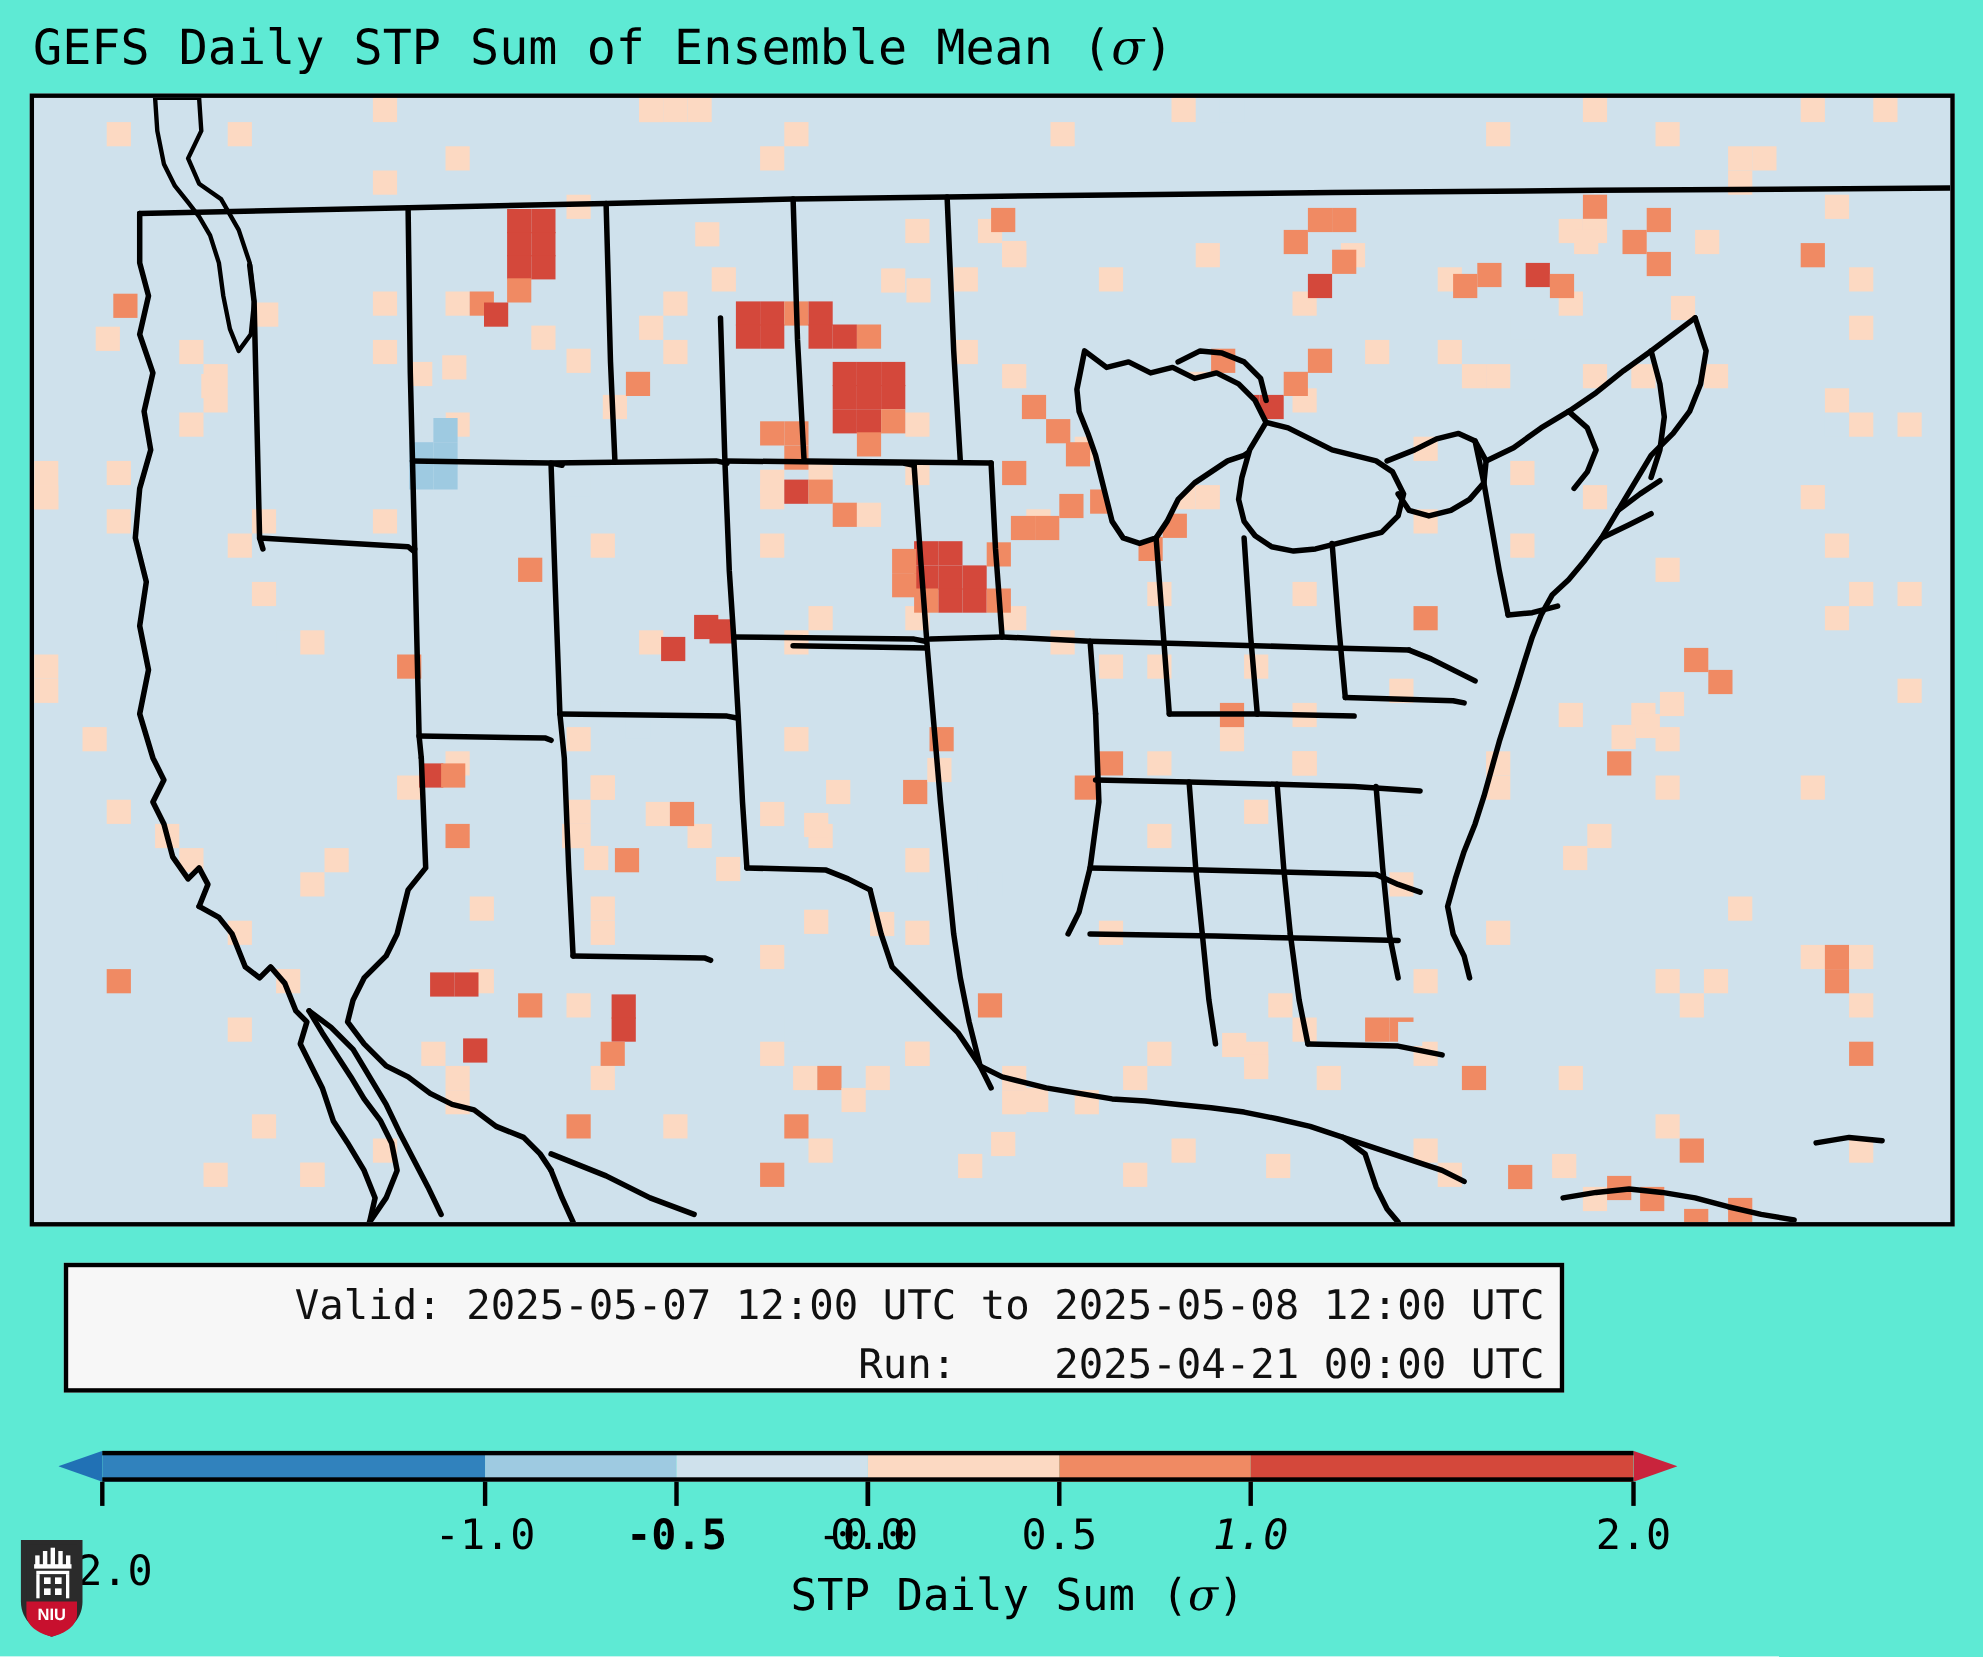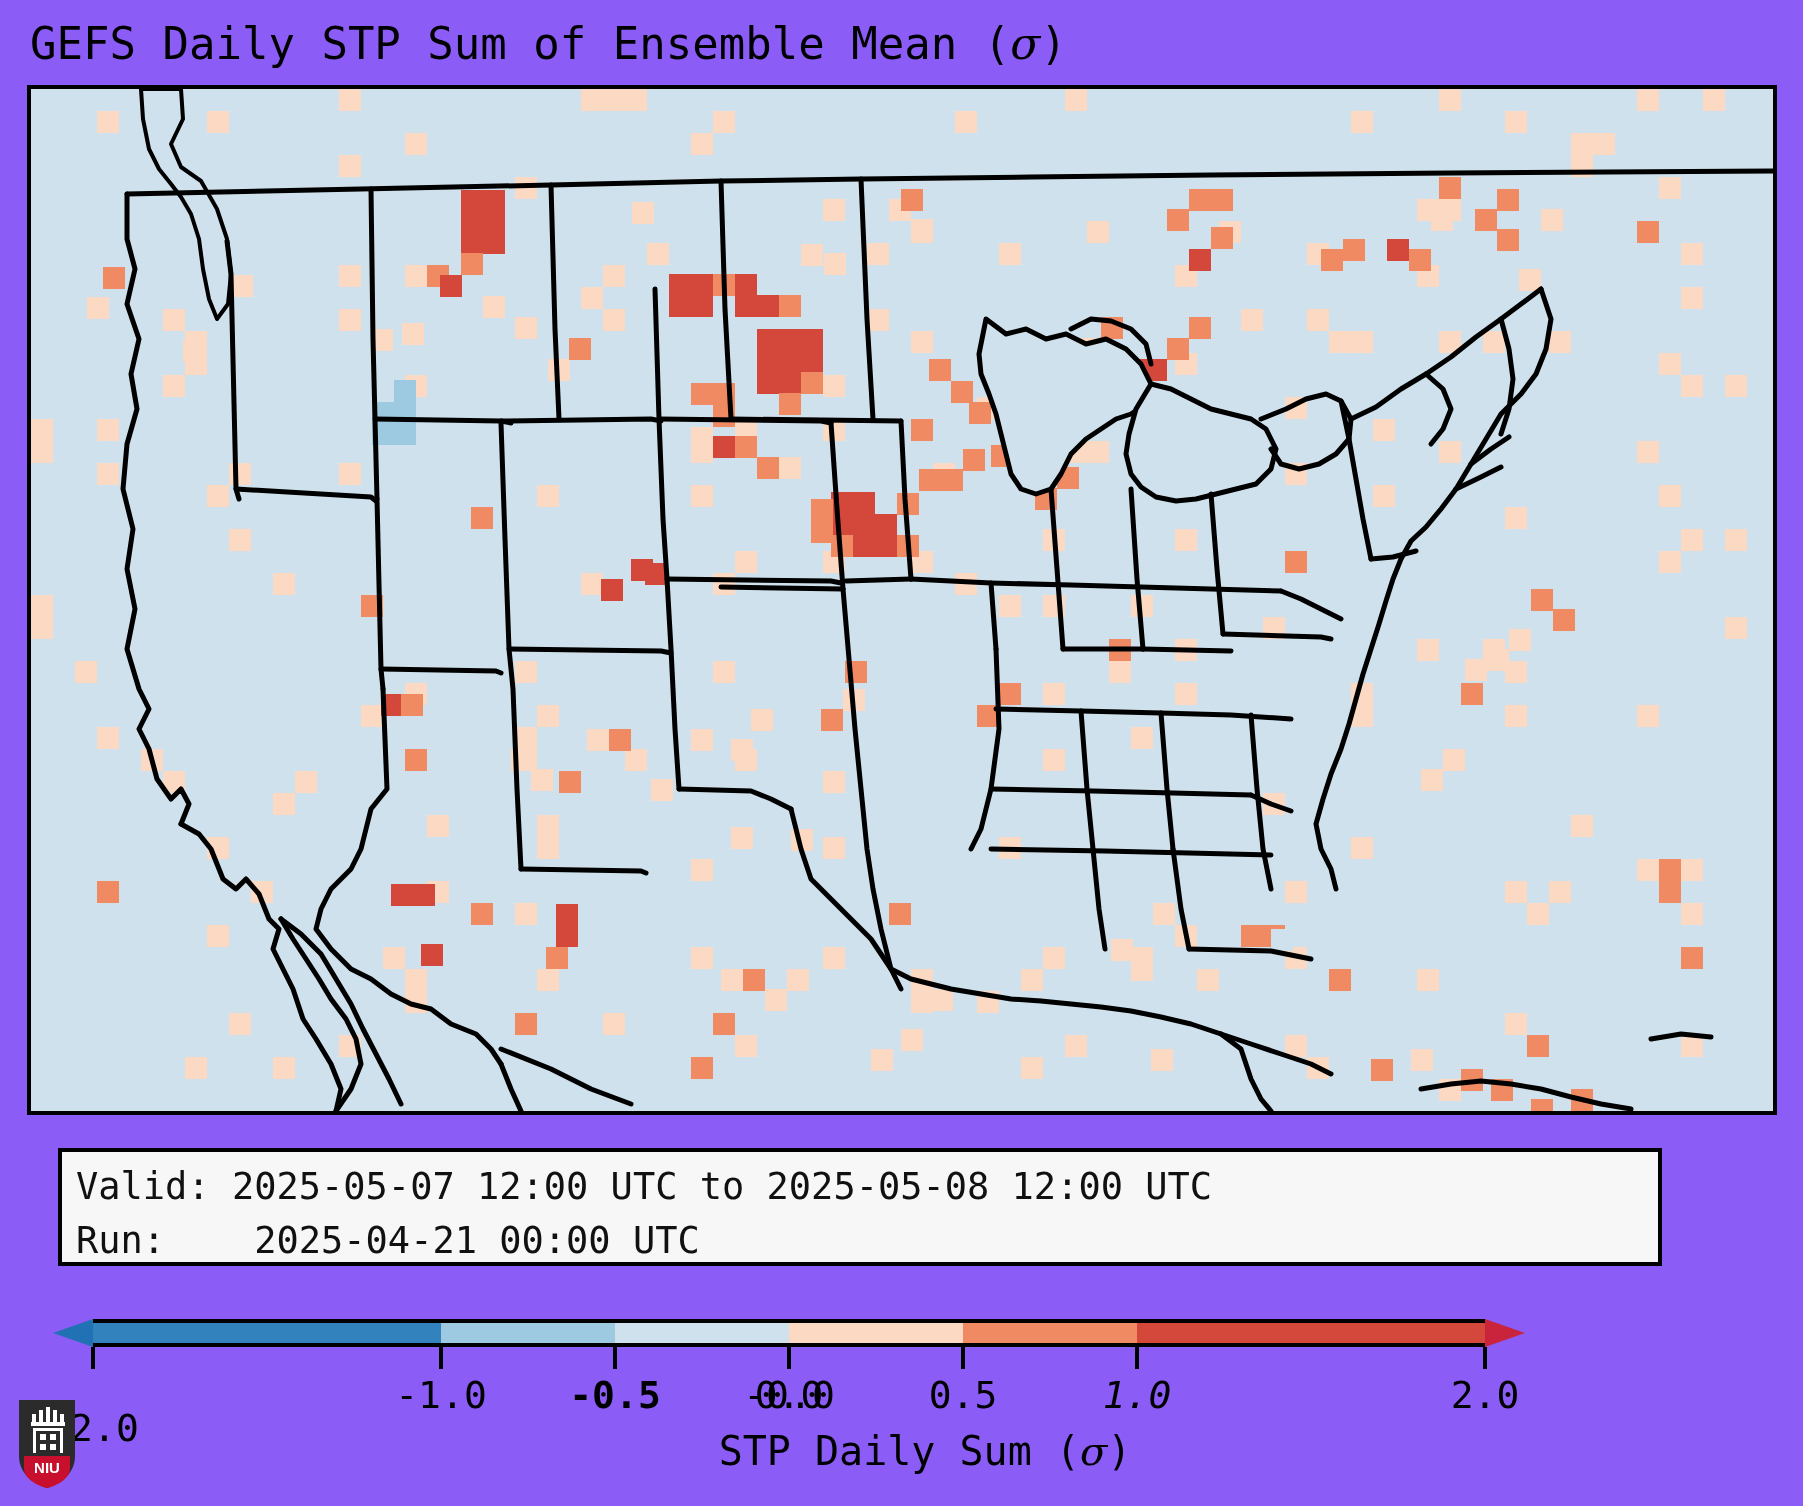--- a/index.html
+++ b/index.html
@@ -2,21 +2,21 @@
 <html><head>
 <meta charset="utf-8">
 <style>
   * { box-sizing: border-box; margin: 0; padding: 0; }
   html, body {
     width: 1803px; height: 1506px;
     background: #ffffff;
     font-family: "DejaVu Sans Mono", "Liberation Mono", monospace;
     overflow: hidden;
   }
-  #root { position: relative; width: 1803px; height: 1506px; background:#8b5cf6; }
+  #root { position: relative; width: 1803px; height: 1506px; background:#5eead4; }
 
   
   #title {
     position: absolute; left: 30px; top: 18px;
     font-size: 44px; color: #000; white-space: pre;
     letter-spacing: 0px;
   }
   #title .sig { font-family: "DejaVu Serif","Liberation Serif",serif; font-style: italic; }
 
   
@@ -24,23 +24,24 @@
     position: absolute; left: 27px; top: 85px;
     width: 1750px; height: 1030px;
     border: 4px solid #000; background: #cfe1ec;
     overflow: hidden;
   }
   #mapcanvas { position:absolute; inset:0; width:100%; height:100%; display:block; }
 
   
   #infobox {
     position: absolute; left: 58px; top: 1148px;
-    width: 1604px; height: 118px;
+    width: 1364px; height: 118px;
     background: #f7f7f7; border: 4px solid #000;
     padding: 8px 14px 0 14px;
+    text-align: right;
   }
   #infobox .line { font-size: 37px; color:#111; white-space: pre; line-height: 1.45; }
 
   
   #cbwrap { position:absolute; left:0; top:1315px; width:1803px; height:60px; }
   #cbar { position:absolute; left:93px; top:4px; width:1392px; height:28px; display:flex; }
   #cbar .seg { height:100%; }
   #cbleft, #cbright {
     position:absolute; top:4px; width:40px; height:28px;
   }

